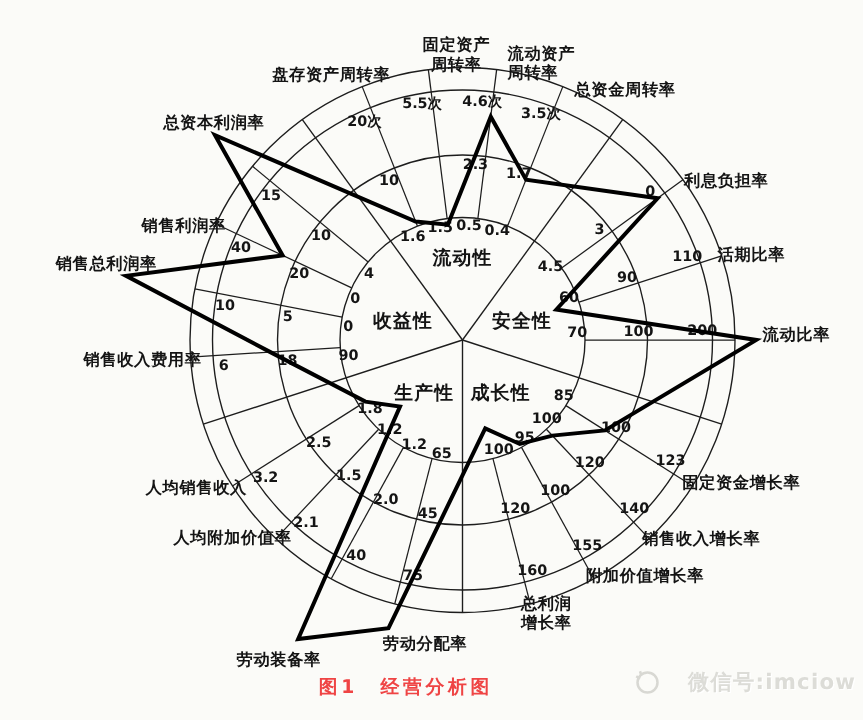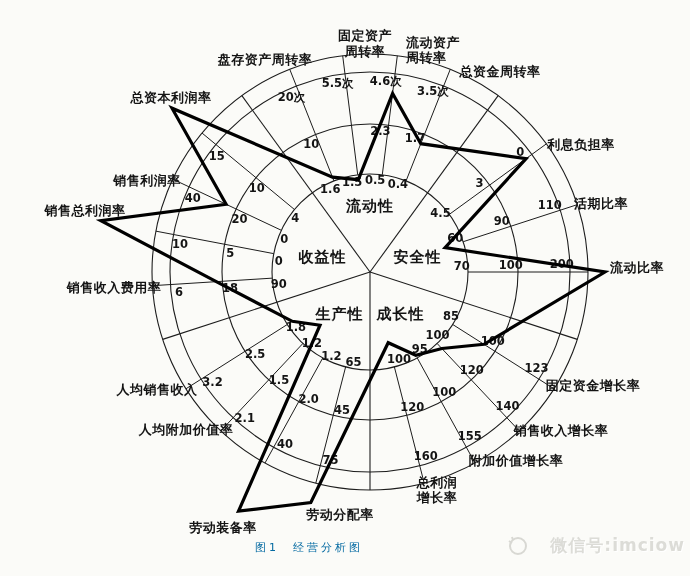--- a/index.html
+++ b/index.html
@@ -5,21 +5,21 @@
   html,body{margin:0;padding:0;}
   body{
     width:690px;height:576px;position:relative;overflow:hidden;
     background:#fbfbf8;
     font-family:"DejaVu Sans",sans-serif;
   }
   #chart{position:absolute;left:0;top:0;}
   #chart text{fill:#141414;}
   .caption{
     position:absolute;left:255px;top:540px;width:200px;
-    font-size:11px;font-weight:normal;letter-spacing:3px;color:#0369a1;
+    font-size:15px;font-weight:bold;letter-spacing:3px;color:#ef4444;
     white-space:nowrap;
   }
   .watermark{
     position:absolute;right:5px;top:534px;
     display:flex;align-items:center;gap:22px;
     color:#dcdcd7;font-size:17px;font-weight:bold;letter-spacing:1px;
     text-shadow:1px 1px 0 #ffffff;
     white-space:nowrap;
   }
   .watermark .wicon{display:inline-block;width:20px;height:20px;}

